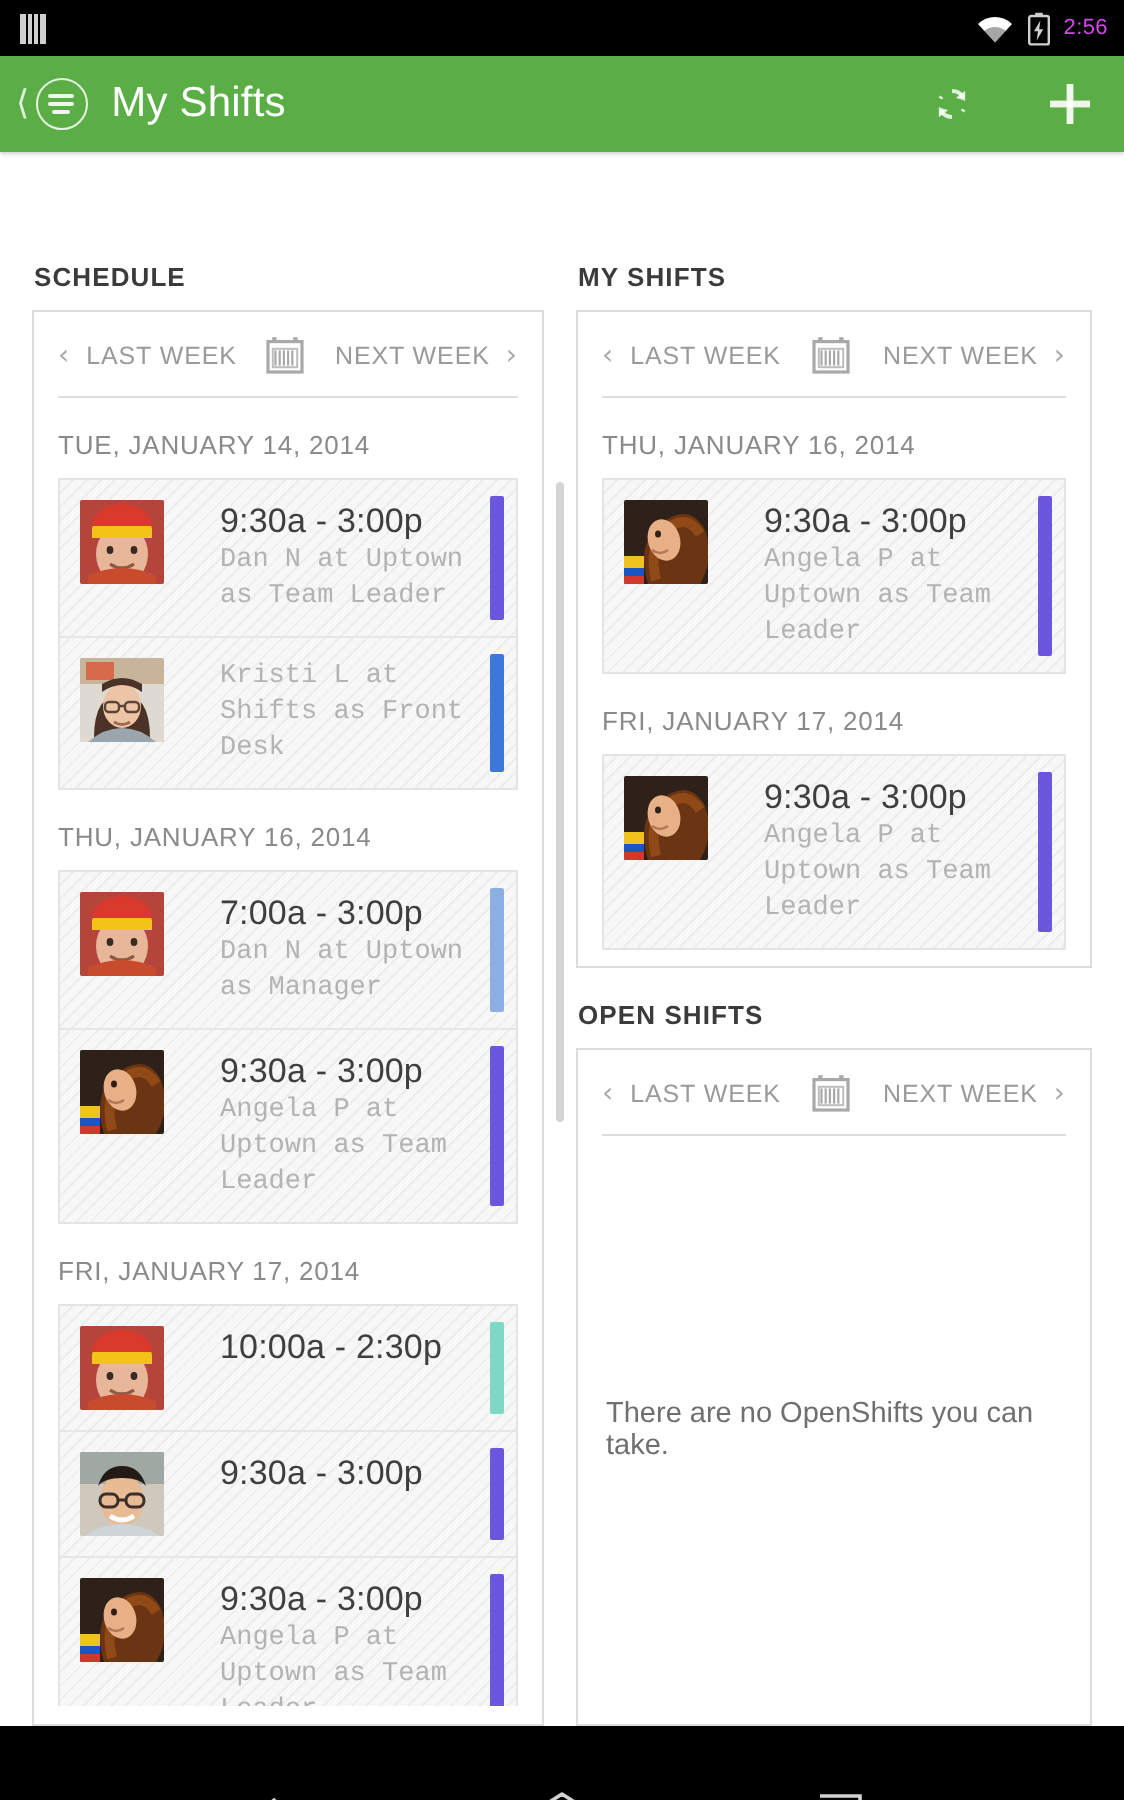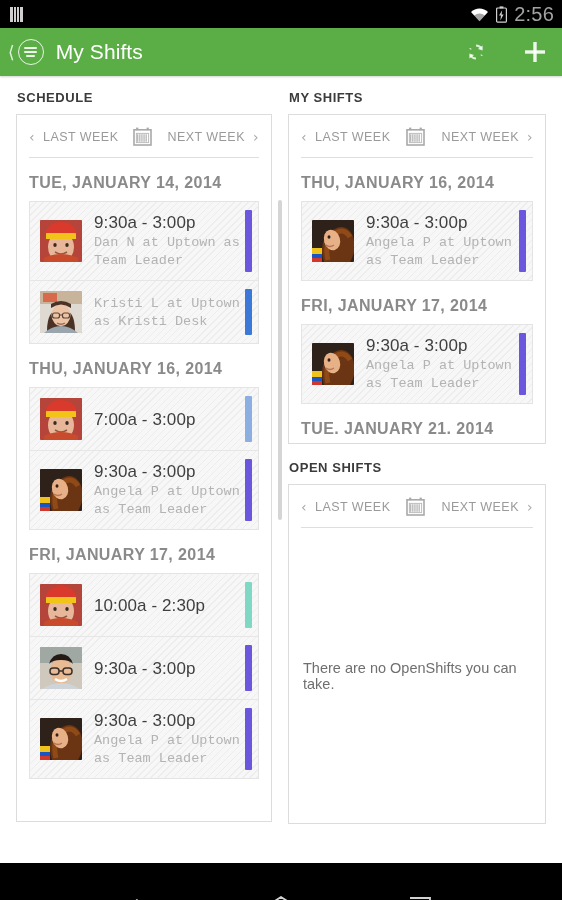--- a/index.html
+++ b/index.html
@@ -31,22 +31,22 @@
     border-left: 1px solid #cfcfcf;
     border-right: 1px solid #cfcfcf;
   }
   .sb-right {
     margin-left: auto;
     display: flex;
     align-items: center;
     gap: 7px;
   }
   .sb-clock {
-    color: #a3a3a3;
-    font-size: 20px;
+    color: #d946ef;
+    font-size: 11px;
     letter-spacing: .2px;
   }
   .wifi-ic { display:block; }
   .batt-ic { display:block; }
 
   
   .appbar {
     height: 48px;
     background: #5BAE46;
     display: flex;
@@ -109,21 +109,21 @@
   .content {
     height: 787px;
     background: #ffffff;
     display: flex;
     padding: 14px 16px 0 16px;
     box-sizing: border-box;
     gap: 16px;
     overflow: hidden;
     position: relative;
   }
-  .col { display: flex; flex-direction: column; min-width: 0; }
+  .col { display: flex; flex-direction: column; min-width: 0; margin-top: 41px; }
   .col-left  { width: 256px; }
   .col-right { width: 258px; }
 
   .section-title {
     font-size: 13px;
     font-weight: bold;
     color: #3b3b3b;
     letter-spacing: .55px;
     margin: 0 0 9px 1px;
   }
@@ -173,22 +173,22 @@
   }
 
   .panel-scroll {
     overflow: hidden;
     position: relative;
   }
   .panel-scroll-sched { height: 654px; }
   .panel-scroll-my    { height: 276px; }
 
   .day-header {
-    font-size: 16px;
-    font-weight: bold;
+    font-size: 13px;
+    font-weight: normal;
     color: #8a8a8a;
     letter-spacing: .4px;
     padding: 16px 12px 9px 12px;
   }
   .day-header.with-rule {
     border-bottom: 1px solid #e2e2e2;
     margin: 0 0 0 0;
     padding-bottom: 11px;
   }
   .day-group {
@@ -197,27 +197,28 @@
     border-bottom: none;
     background:
       repeating-linear-gradient(135deg,
         #f7f7f7 0px, #f7f7f7 4px,
         #ededed 4px, #ededed 5px);
   }
   .day-group .shift-row:last-child { border-bottom: 1px solid #e4e4e4; }
 
   .shift-row {
     display: flex;
-    align-items: center;
+    align-items: flex-start;
     padding: 10px 0 10px 10px;
     border-bottom: 1px solid #e6e6e6;
     position: relative;
     cursor: pointer;
     min-height: 60px;
     box-sizing: border-box;
+    gap: 16px;
   }
   .shift-row:last-child { border-bottom: none; }
 
   .avatar {
     width: 42px; height: 42px;
     flex: 0 0 42px;
     border-radius: 1px;
     overflow: hidden;
     position: relative;
     background: #c9bfae;
@@ -416,21 +417,21 @@
                   <ellipse cx="21" cy="24" rx="9.5" ry="11" fill="#edc4a6"></ellipse>
                   <path d="M11 17 q10 -7 20 0 l0 -4 q-10 -6 -20 0 z" fill="#4a3326"></path>
                   <rect x="12.5" y="22" width="7" height="5" rx="2" fill="none" stroke="#5a4638" stroke-width="1.2"></rect>
                   <rect x="22.5" y="22" width="7" height="5" rx="2" fill="none" stroke="#5a4638" stroke-width="1.2"></rect>
                   <path d="M19.5 24 h3" stroke="#5a4638" stroke-width="1.2"></path>
                   <path d="M17 32 q4 2.5 8 0" fill="none" stroke="#a06a55" stroke-width="1.4"></path>
                   <path d="M4 42 q8 -7 17 -7 q9 0 17 7 z" fill="#9aa5ad"></path>
                 </svg>
               </div>
               <div class="shift-text">
-                <div class="shift-desc">Kristi L at Uptown as Kristi Desk</div>
+                <div class="shift-desc">Kristi L at Shifts as Front Desk</div>
               </div>
               <div class="shift-bar" style="background: rgb(60, 120, 216);"></div>
             </div>
           </div>
           <div class="day-header">THU, JANUARY 16, 2014</div>
           <div class="day-group">
             <div class="shift-row">
               <div class="avatar">
                 <svg viewBox="0 0 42 42">
                   <rect width="42" height="42" fill="#b5453a"></rect>
@@ -439,20 +440,21 @@
                   <path d="M6 13 a15 11 0 0 1 30 0" fill="#d93a2b"></path>
                   <rect x="6" y="14" width="30" height="5" fill="#f2c417"></rect>
                   <ellipse cx="15" cy="25" rx="1.7" ry="2" fill="#3a2a20"></ellipse>
                   <ellipse cx="27" cy="25" rx="1.7" ry="2" fill="#3a2a20"></ellipse>
                   <path d="M15 32 q6 4 12 0" fill="none" stroke="#8c5a46" stroke-width="1.6"></path>
                   <path d="M4 38 q8 -4 17 -4 q9 0 17 4 l0 4 l-34 0 z" fill="#c94b2e"></path>
                 </svg>
               </div>
               <div class="shift-text">
                 <div class="shift-time">7:00a - 3:00p</div>
+                <div class="shift-desc">Dan N at Uptown as Manager</div>
               </div>
               <div class="shift-bar" style="background: rgb(141, 174, 224);"></div>
             </div>
             <div class="shift-row">
               <div class="avatar">
                 <svg viewBox="0 0 42 42">
                   <rect width="42" height="42" fill="#2e2119"></rect>
                   <path d="M12 42 q-6 -20 6 -30 q14 -11 22 2 q6 14 -2 28 z" fill="#6b3412"></path>
                   <path d="M16 40 q-4 -17 5 -25 q10 -9 17 2" fill="none" stroke="#8f4a18" stroke-width="5"></path>
                   <ellipse cx="20" cy="20" rx="8" ry="10.5" fill="#e7b086" transform="rotate(-16 20 20)"></ellipse>

